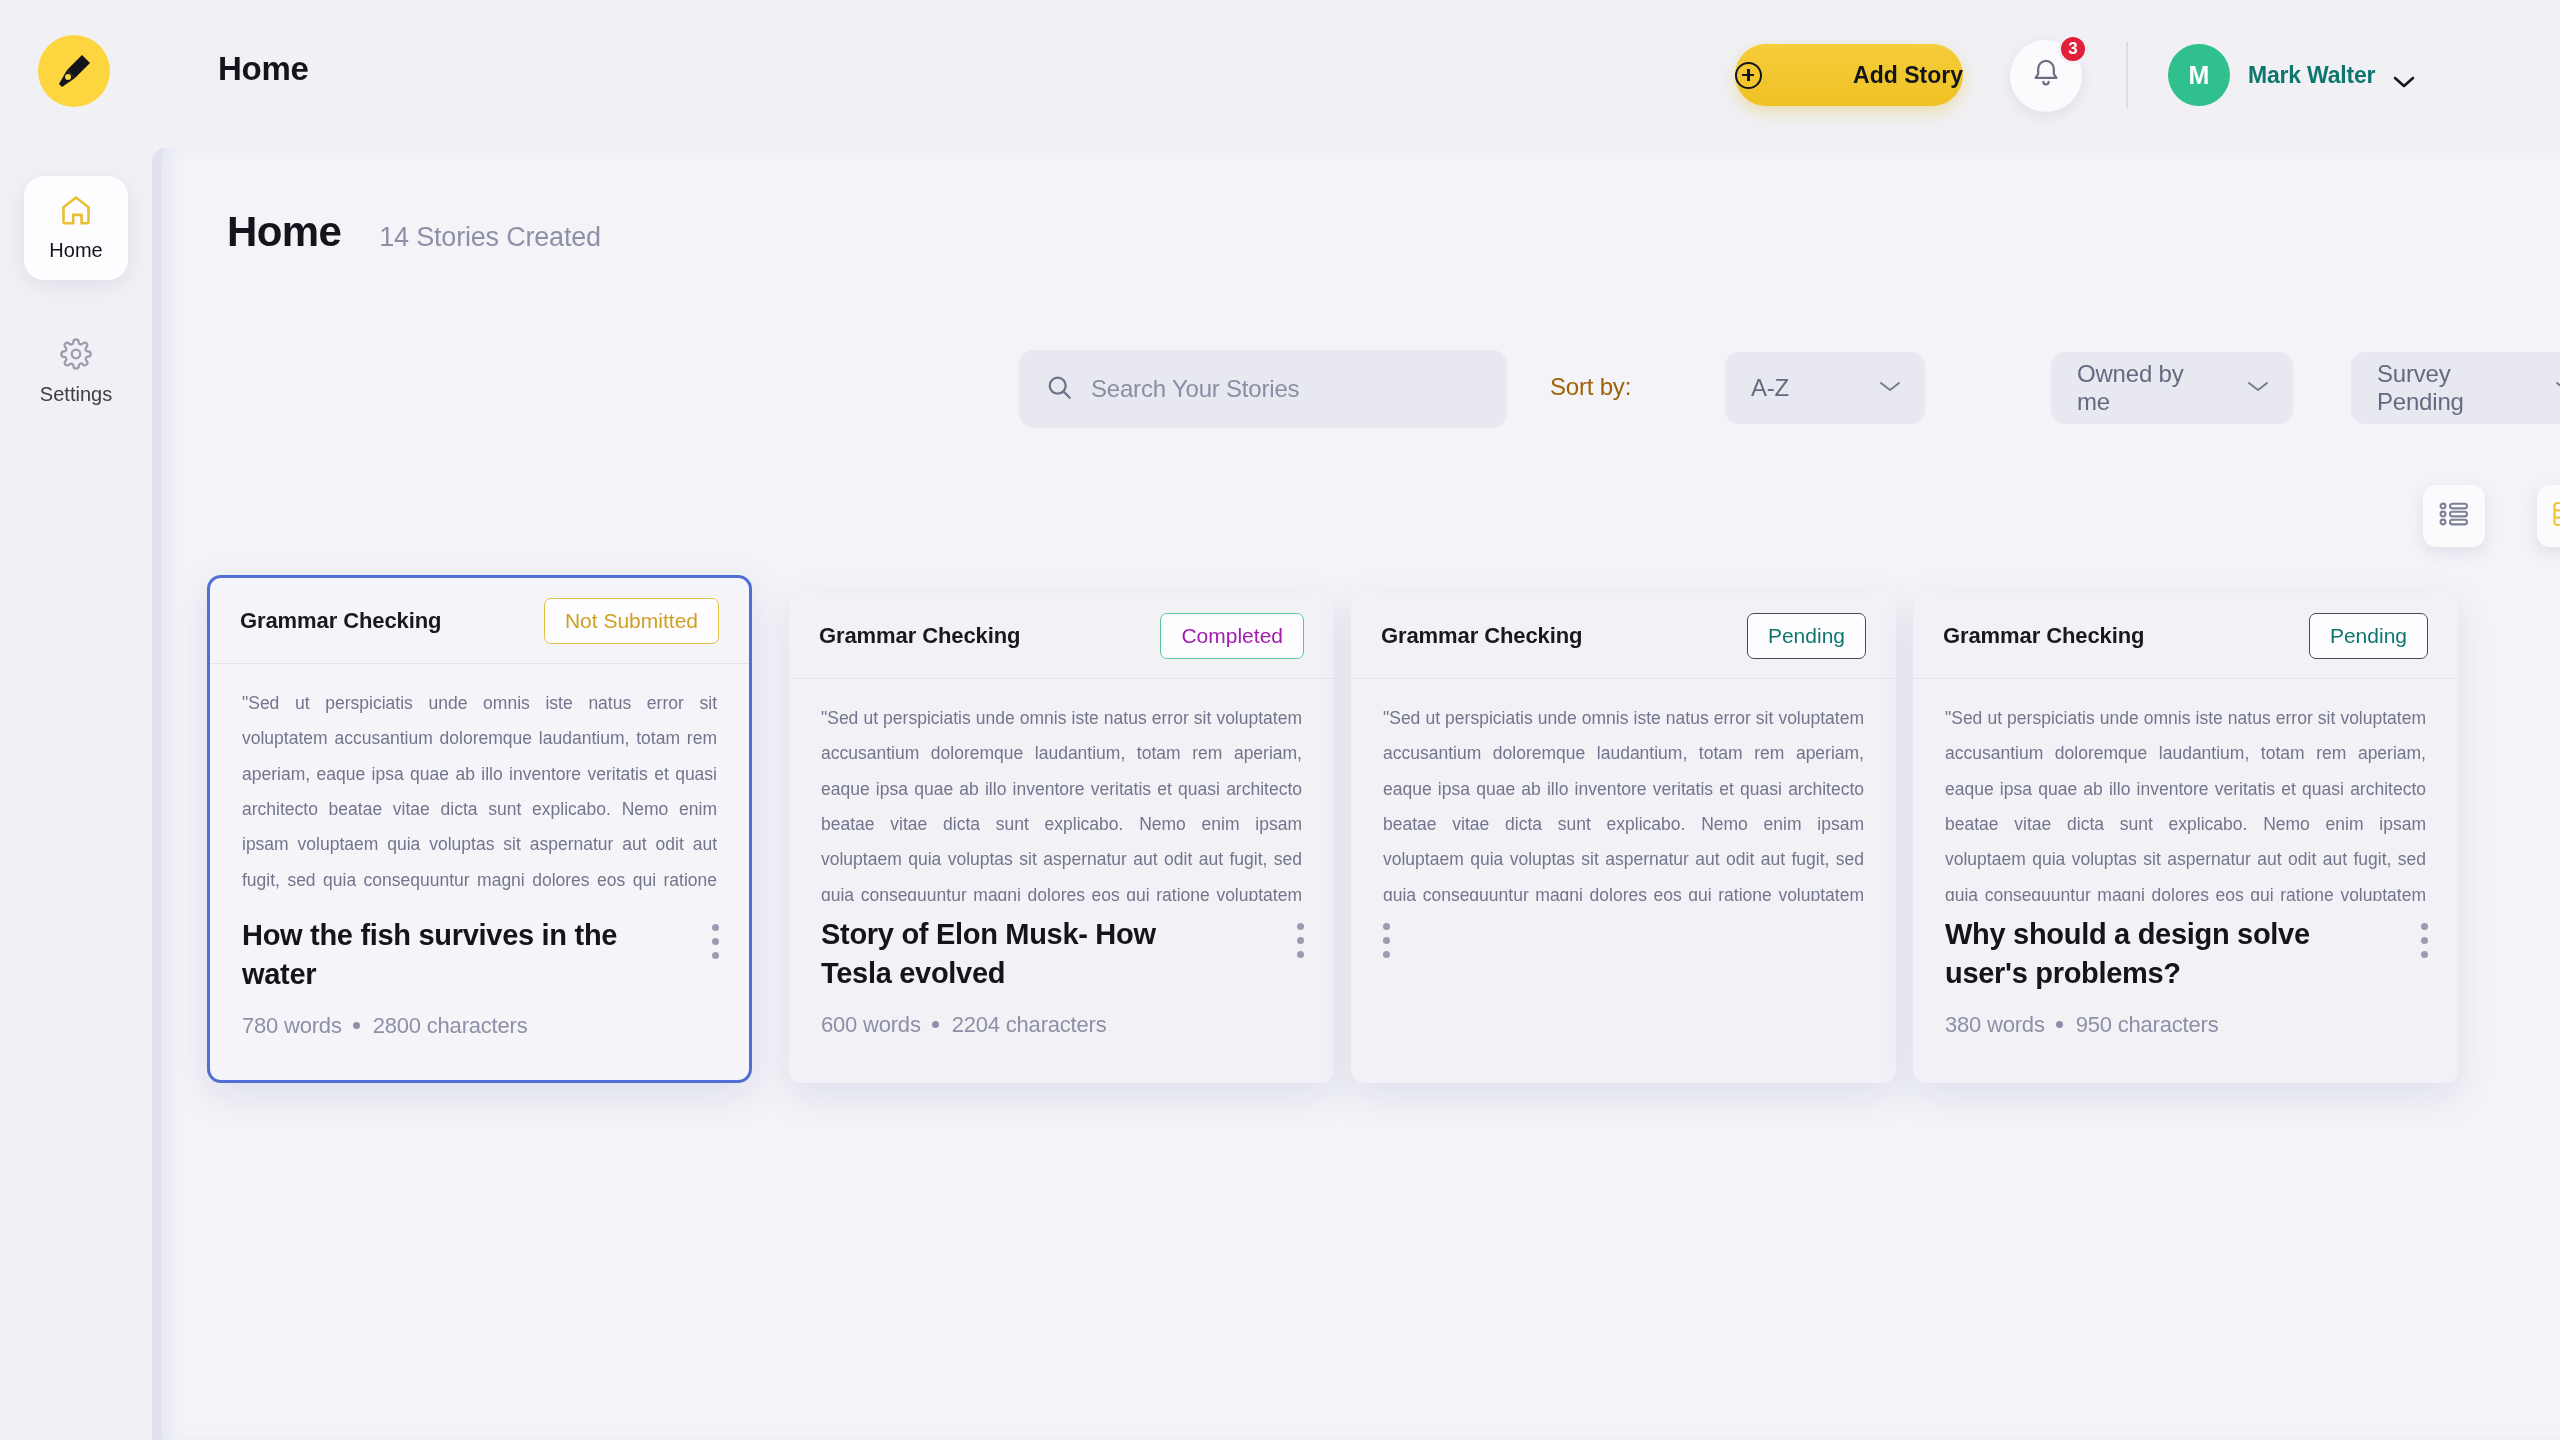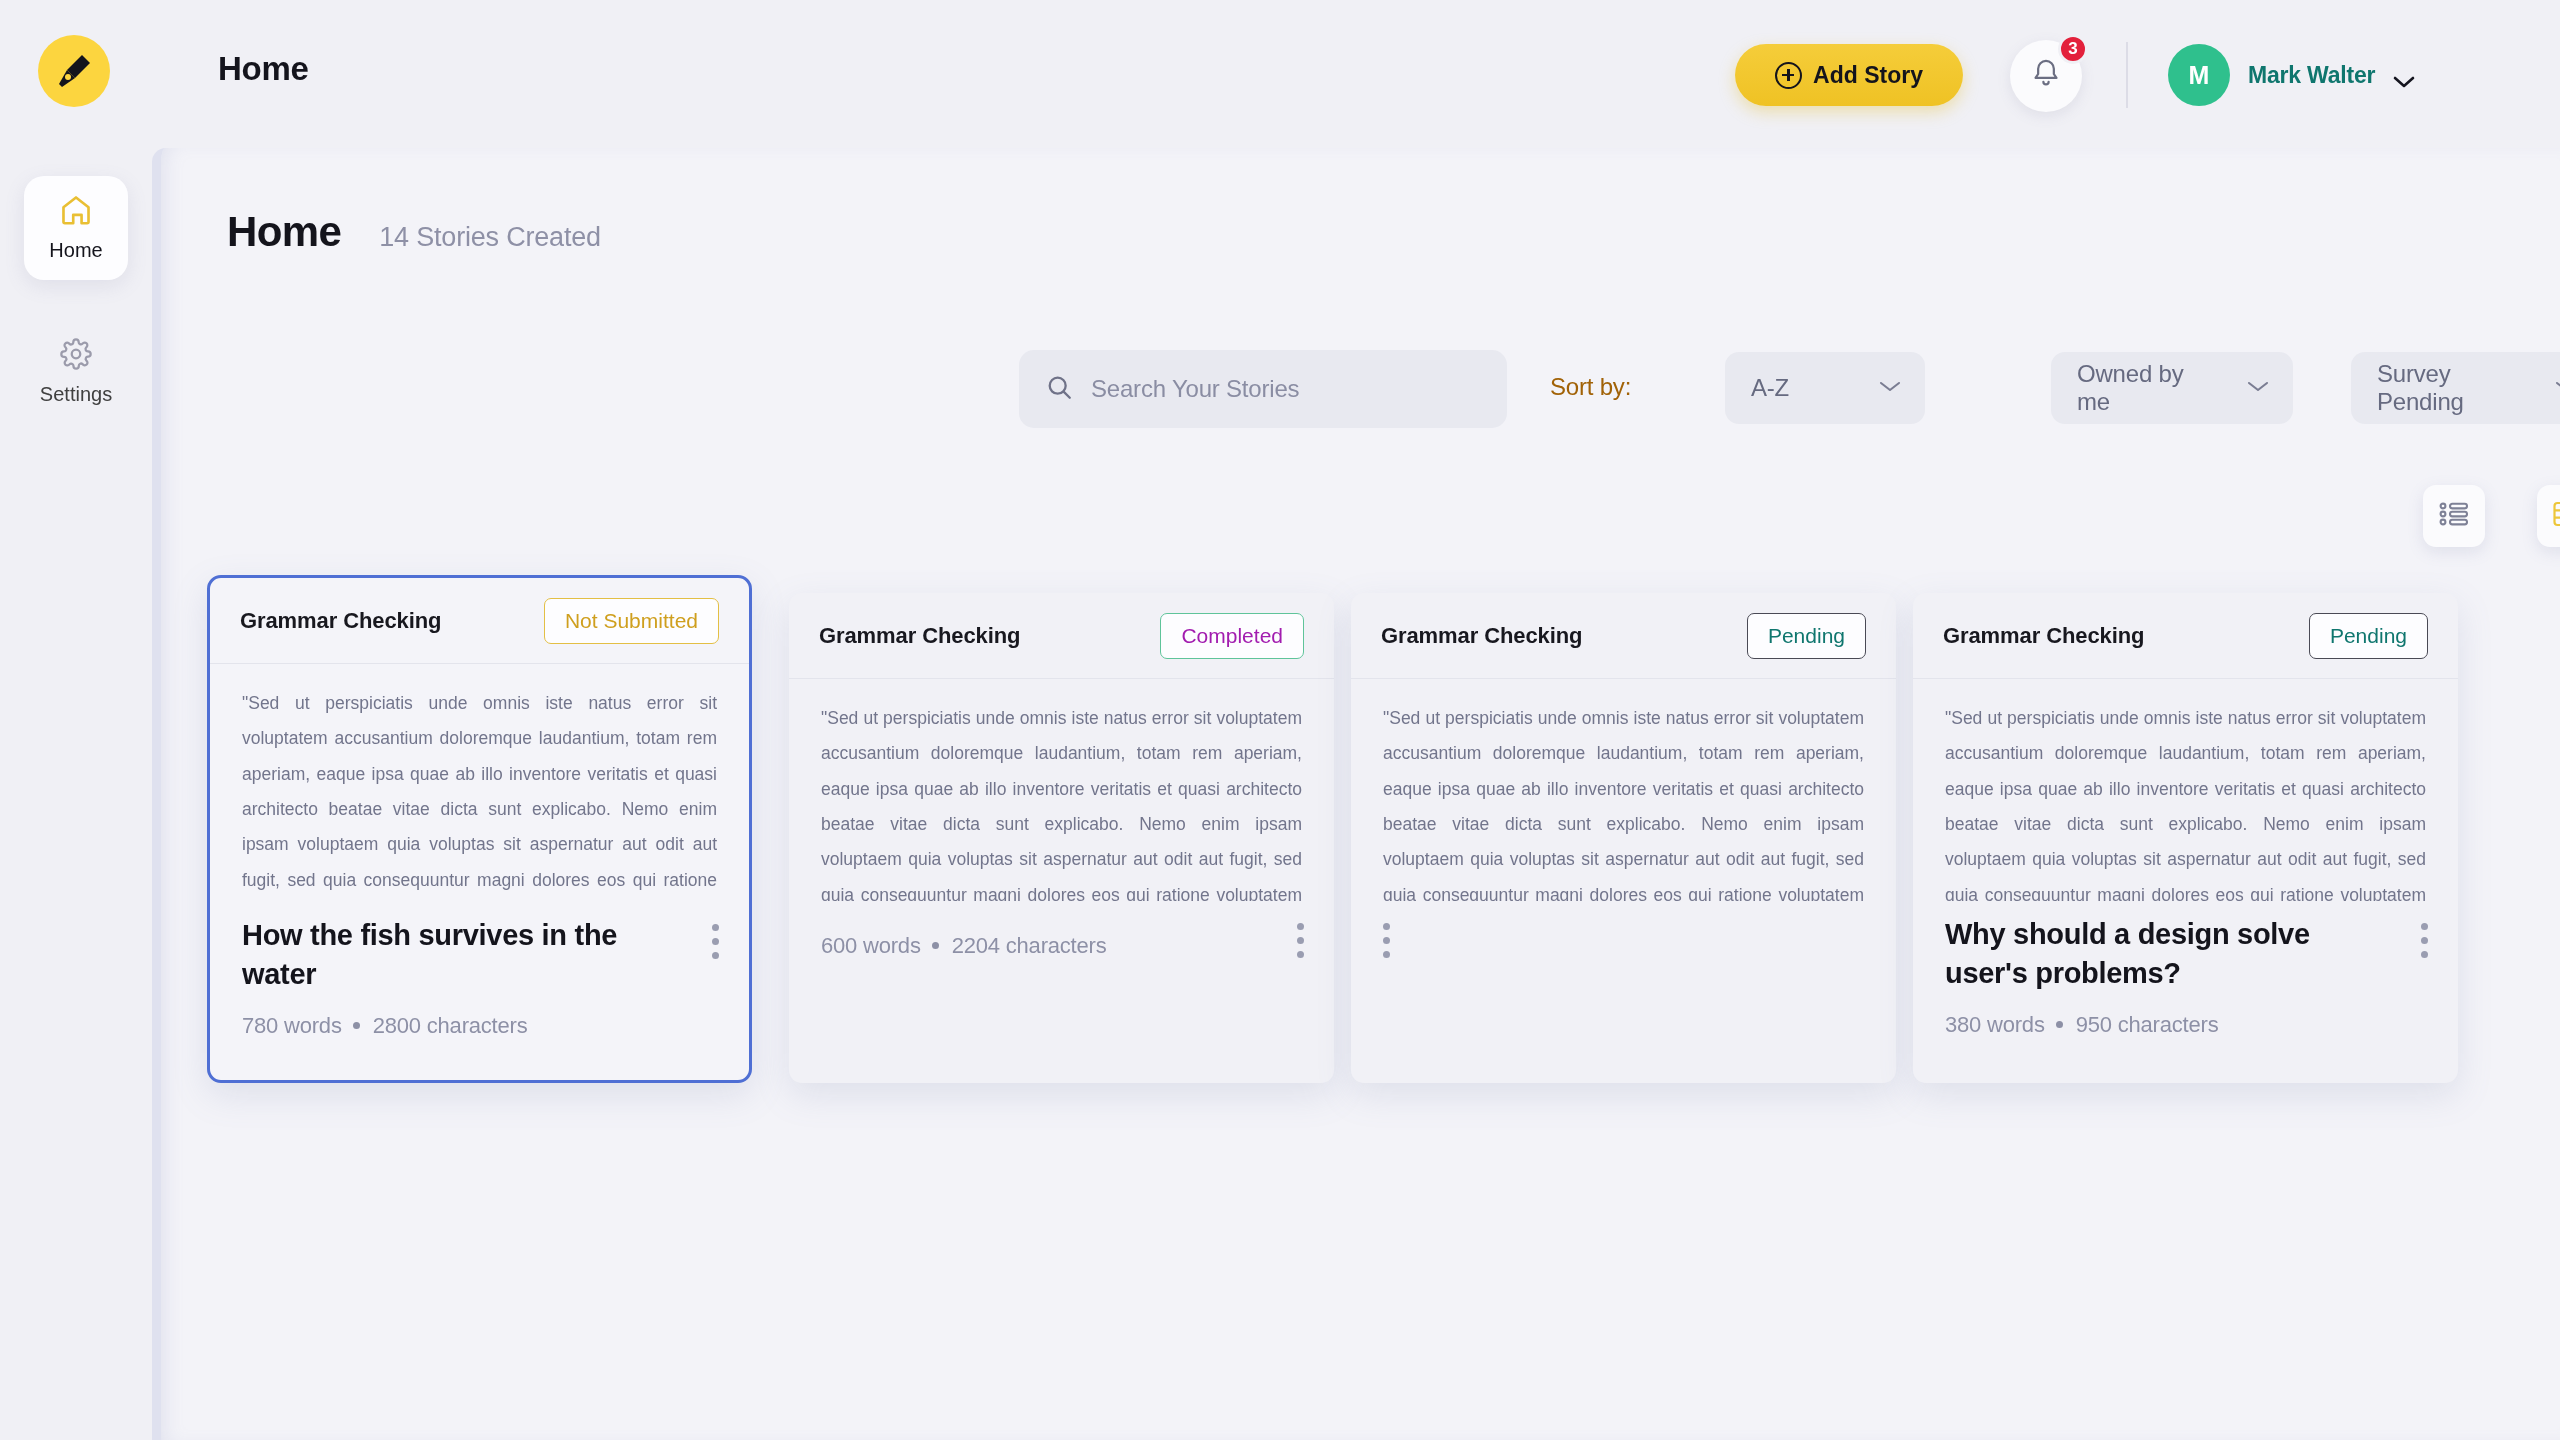--- a/index.html
+++ b/index.html
@@ -28,21 +28,21 @@
     position: absolute; left: 218px; top: 50px;
     font-size: 33px; font-weight: 700; color: #14141c;
     letter-spacing: -0.3px;
   }
 
   .add-story-btn {
     position: absolute; left: 1735px; top: 44px;
     width: 228px; height: 62px;
     background: linear-gradient(180deg,#f5cd3a 0%,#efc224 100%);
     border: none; border-radius: 31px;
-    display: flex; align-items: center; justify-content: center; gap: 11px;
+    display: flex; align-items: center; justify-content: space-between; gap: 11px;
     font-size: 23px; font-weight: 700; color: #14141c;
     cursor: pointer;
     box-shadow: 0 6px 16px rgba(230,190,40,0.35);
     font-family: "Liberation Sans", sans-serif;
   }
   .plus-circle {
     width: 27px; height: 27px; border-radius: 50%;
     border: 2.4px solid #14141c;
     position: relative; flex: none;
   }
@@ -364,20 +364,21 @@
     </div>
 
     <div class="card" style="left:628px; top:445px; width:545px; height:490px;">
       <div class="card-head">
         <span class="card-head-title">Grammar Checking</span>
         <span class="badge green">Completed</span>
       </div>
       <div class="card-body" style="height:222px;">"Sed ut perspiciatis unde omnis iste natus error sit voluptatem accusantium doloremque laudantium, totam rem aperiam, eaque ipsa quae ab illo inventore veritatis et quasi architecto beatae vitae dicta sunt explicabo. Nemo enim ipsam voluptaem quia voluptas sit aspernatur aut odit aut fugit, sed quia consequuntur magni dolores eos qui ratione voluptatem sequi nesciunt. Neque porro quisquam est, qui dolorem ipsum quia dolor sit amet, consectetur, adipisci velit, sed quia non numquam eius modi tempora incidunt ut labore et dolore magnam aliquam quaerat voluptatem. Ut enim ad minima veniam, quis nostrum exercitationem ullam corporis suscipit laboriosam, nisi ut aliquid ex ea commodi consequatur?</div>
       <div class="card-foot">
         <div>
+          <div class="card-title">Story of Elon Musk- How Tesla evolved</div>
           <div class="card-meta">
             <span>600 words</span><span class="dot"></span><span>2204 characters</span>
           </div>
         </div>
         <div class="kebab">
             <i></i>
             <i></i>
             <i></i>
           </div>
       </div>

